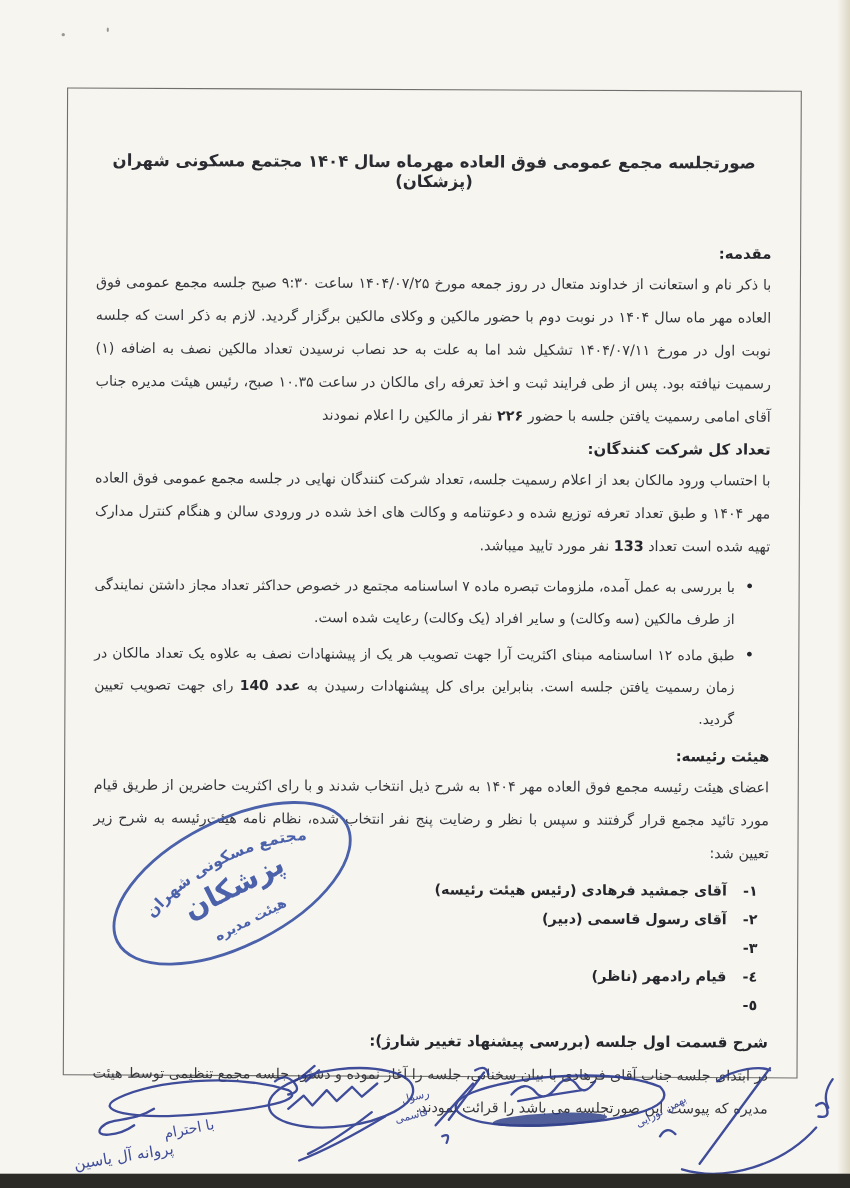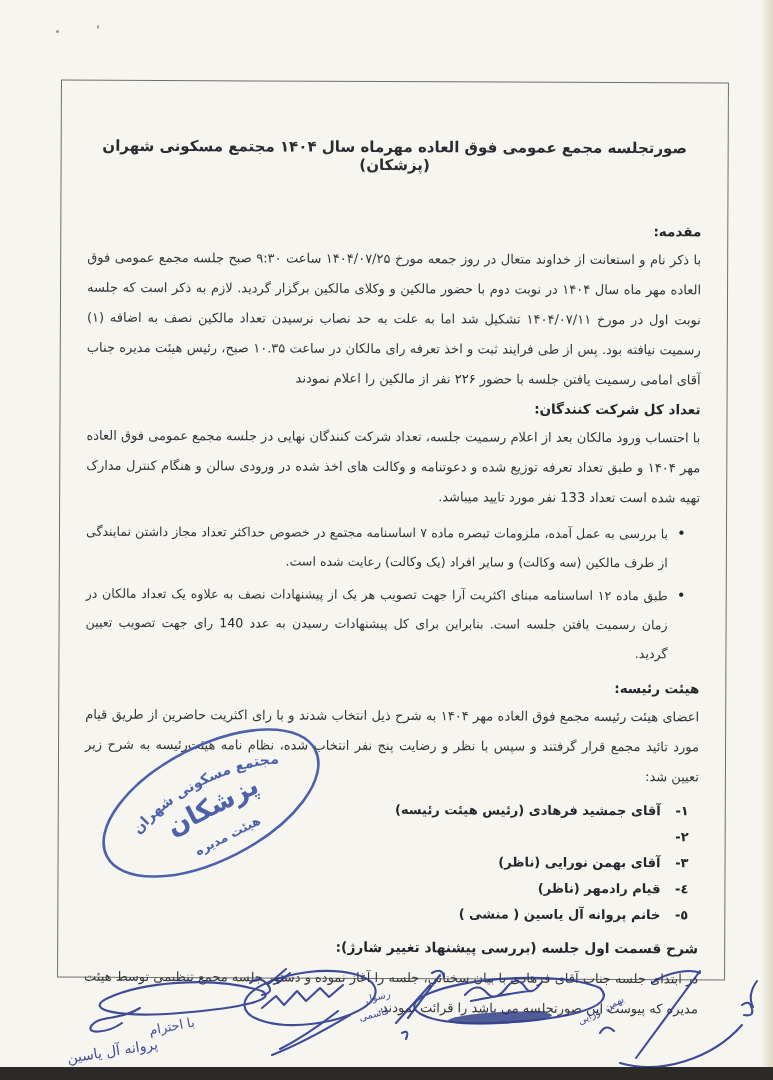--- a/index.html
+++ b/index.html
@@ -36,21 +36,21 @@
     text-align:center;font-weight:bold;font-size:15px;color:#2b2c31;
     margin:0 0 48px 0;
   }
   .sec-h{
     font-weight:bold;font-size:13.5px;color:#26272c;margin:0 0 6px 0;
   }
   .para{
     font-size:13px;line-height:30px;margin:0 0 6px 0;
     text-align:justify;text-align-last:right;color:#36373d;
   }
-  .b-num{font-weight:normal;color:#26272c;}
+  .b-num{font-weight:bold;color:#26272c;}
   .bullets{margin:4px 14px 12px 0;padding:0;list-style:none;}
   .bullets li{
     font-size:12.6px;line-height:29px;margin:0 0 4px 0;
     text-align:justify;text-align-last:right;position:relative;padding-right:18px;
   }
   .bullets li::before{
     content:"•";position:absolute;right:0;top:0;font-size:15px;color:#26272c;
   }
   .members{margin:6px 10px 12px 0;}
   .member-row{
@@ -95,32 +95,31 @@
     <div class="sec-h">هیئت رئیسه:</div>
     <p class="para">اعضای هیئت رئیسه مجمع فوق العاده مهر ۱۴۰۴ به شرح ذیل انتخاب شدند و با رای اکثریت حاضرین از طریق قیام مورد تائید مجمع قرار گرفتند و سپس با نظر و رضایت پنج نفر انتخاب شده، نظام نامه هیئت‌رئیسه به شرح زیر تعیین شد:</p>
 
     <div class="members">
       <div class="member-row">
           <span class="member-num">۱-</span>
           <span>آقای جمشید فرهادی (رئیس هیئت رئیسه)</span>
         </div>
       <div class="member-row">
           <span class="member-num">۲-</span>
+          <span>آقای رسول قاسمی (دبیر)</span>
         </div>
       <div class="member-row">
           <span class="member-num">۳-</span>
-          <span>آقای بهمن نورایی (ناظر)</span>
         </div>
       <div class="member-row">
           <span class="member-num">٤-</span>
           <span>قیام رادمهر (ناظر)</span>
         </div>
       <div class="member-row">
           <span class="member-num">٥-</span>
-          <span>خانم پروانه آل یاسین ( منشی )</span>
         </div>
     </div>
 
     <div class="part1-h">شرح قسمت اول جلسه (بررسی پیشنهاد تغییر شارژ):</div>
     <p class="para">در ابتدای جلسه جناب آقای فرهادی با بیان سخنانی، جلسه را آغاز نموده و دستور جلسه مجمع تنظیمی توسط هیئت مدیره که پیوست این صورتجلسه می باشد را قرائت نمودند.</p>
 
   </div>
 </div>
 
 <div class="stamp-wrap">

